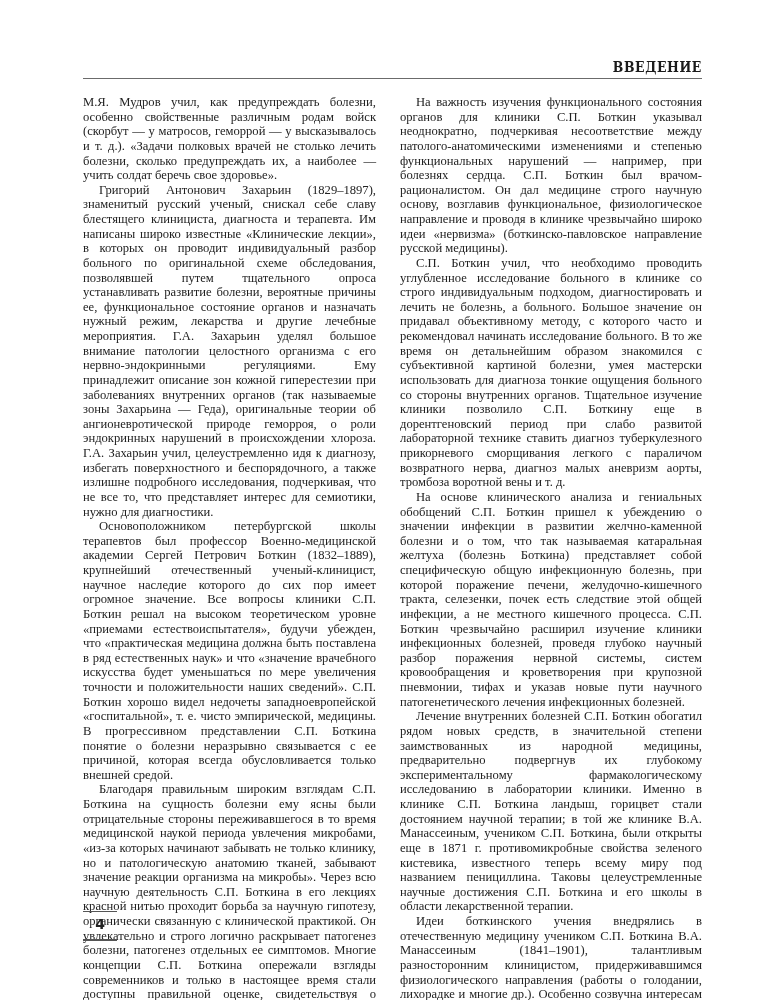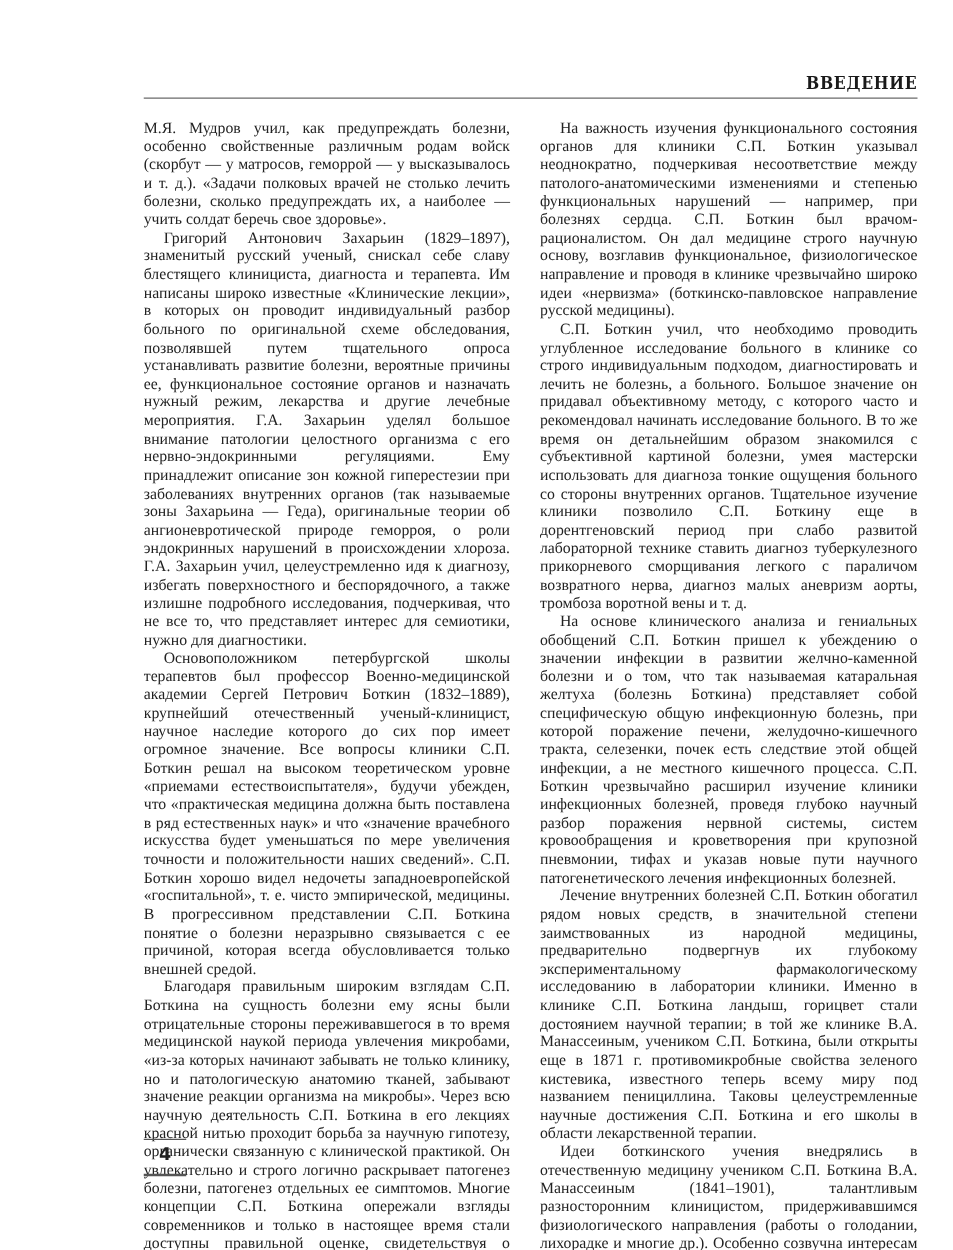--- a/index.html
+++ b/index.html
@@ -1,17 +1,17 @@
 <!DOCTYPE html>
 <html><head>
   <meta charset="utf-8">
   <style>
     html, body { margin: 0; padding: 0; background: #ffffff; }
     body { width: 762px; height: 1000px; position: relative; overflow: hidden; }
-    .page { position: absolute; left: 0; top: 0; width: 702px; height: 1000px; background: #fff; margin-left: 32px; }
+    .page { position: absolute; left: 0; top: 0; width: 702px; height: 1000px; background: #fff; }
     .running-head {
       position: absolute; left: 83px; top: 58px; width: 619px; height: 20px;
       border-bottom: 1.5px solid #6b6b6b;
     }
     .running-title {
       position: absolute; right: 0; top: 2px;
       font-family: "DejaVu Serif", serif; font-weight: bold;
       font-size: 12.5px; letter-spacing: 0.6px; color: #1a1a1a;
       transform: scaleY(1.15); transform-origin: bottom right;
     }

